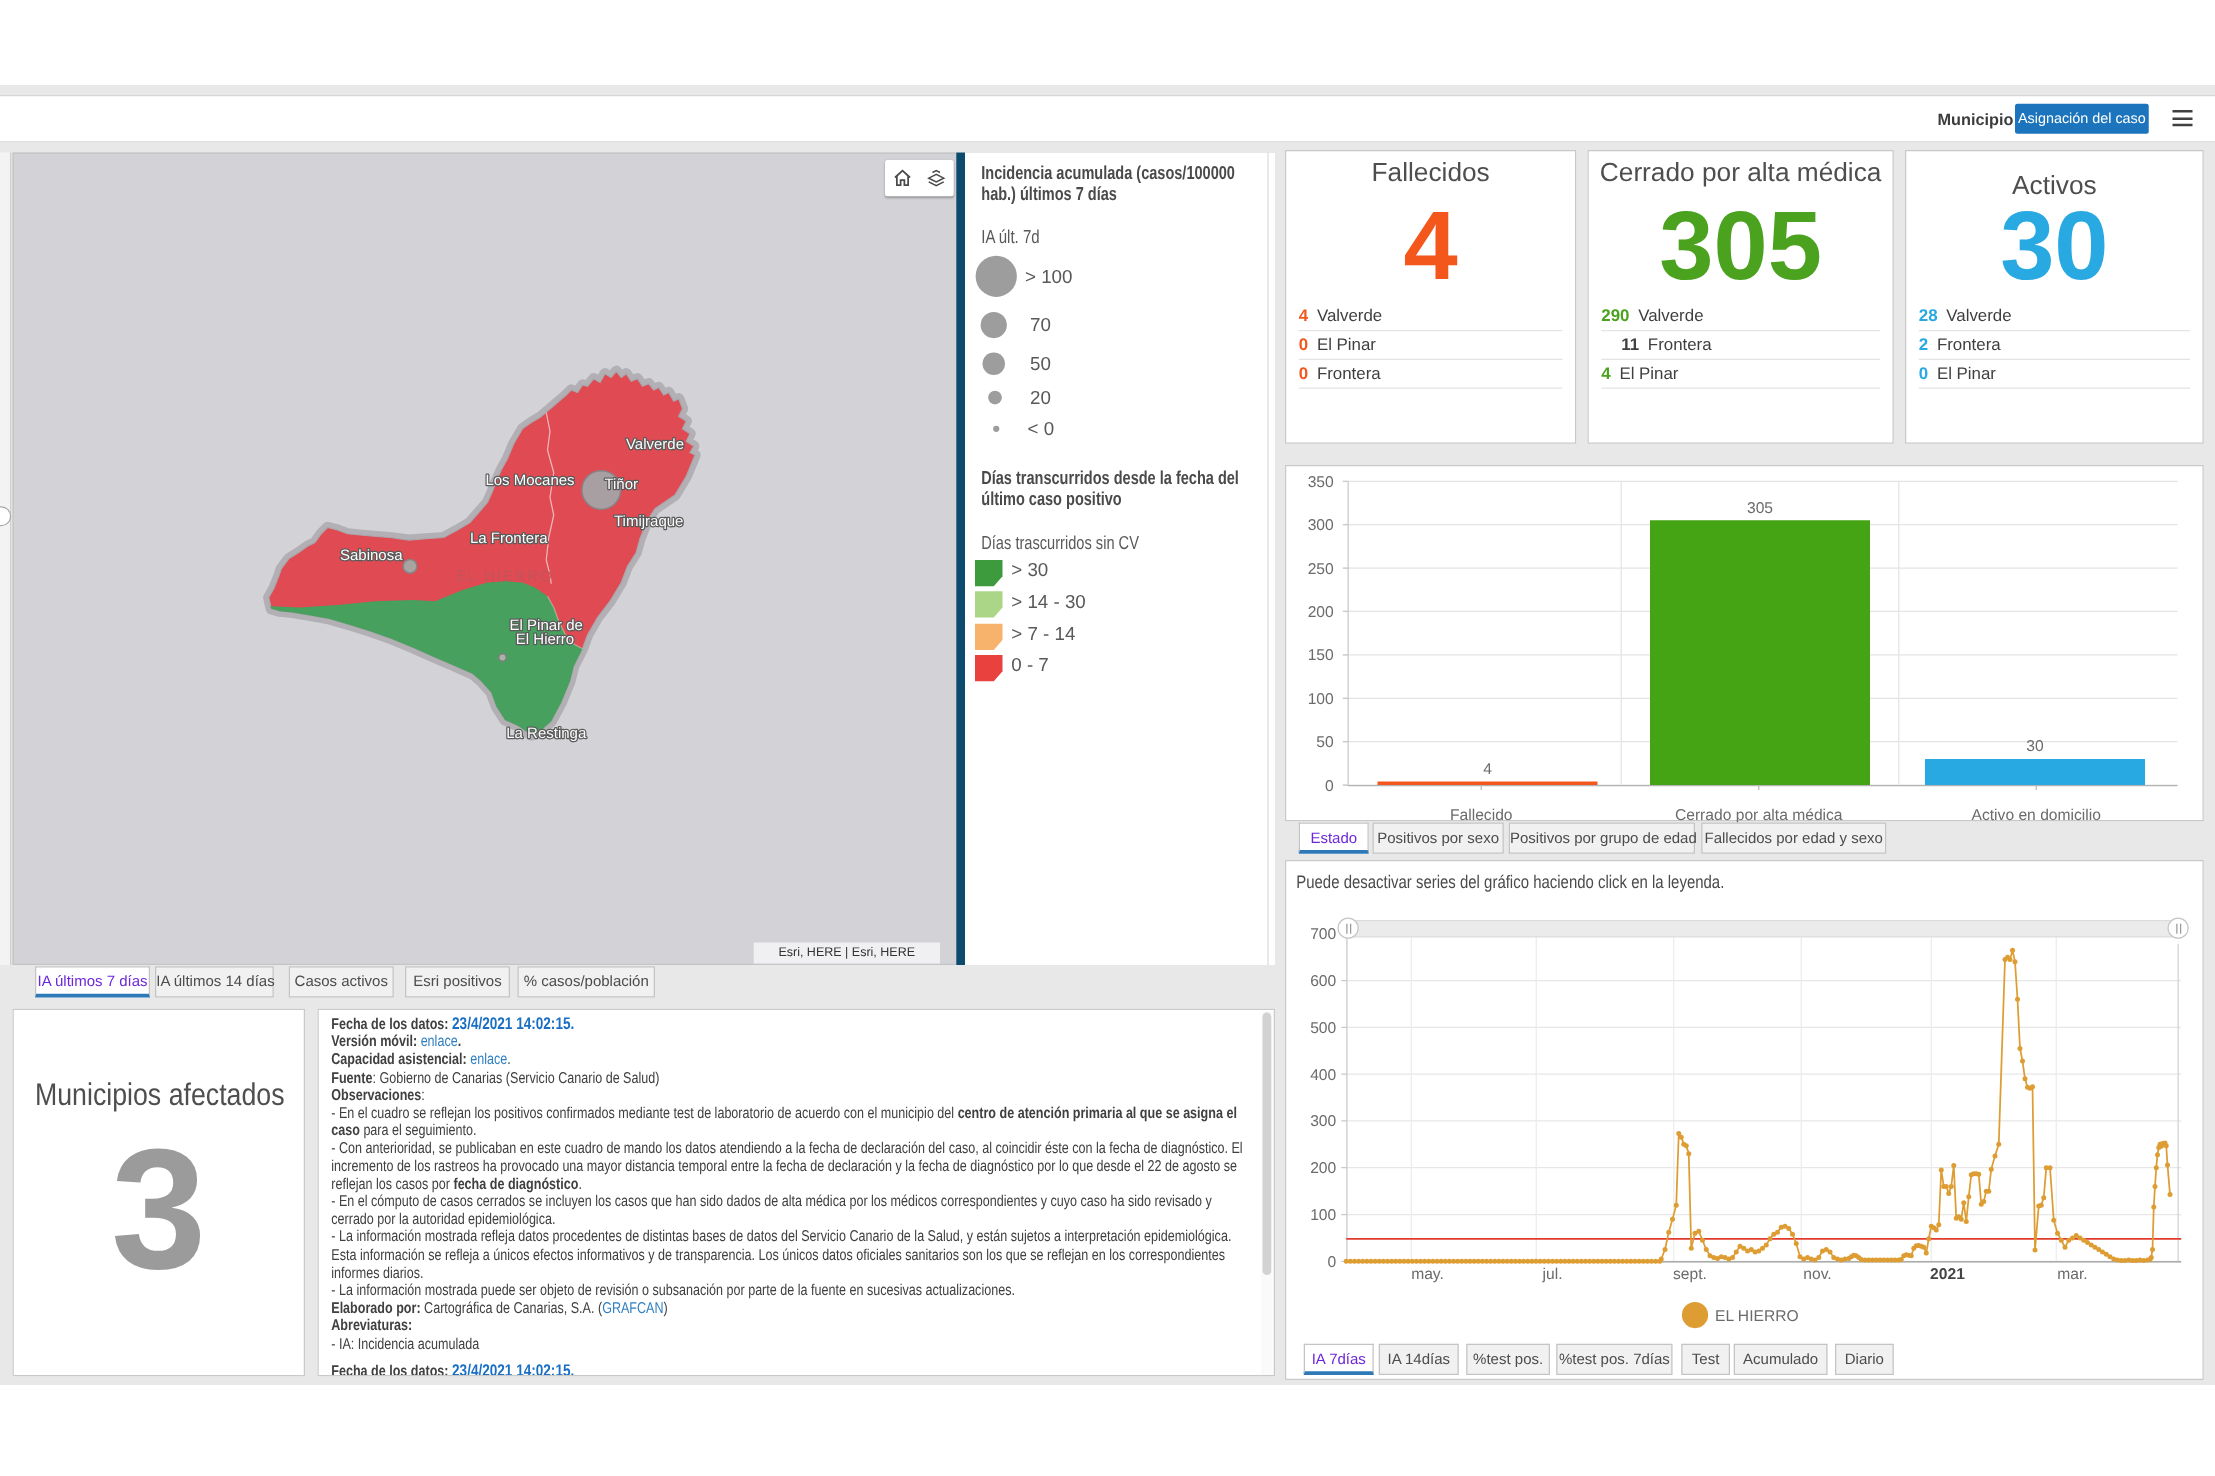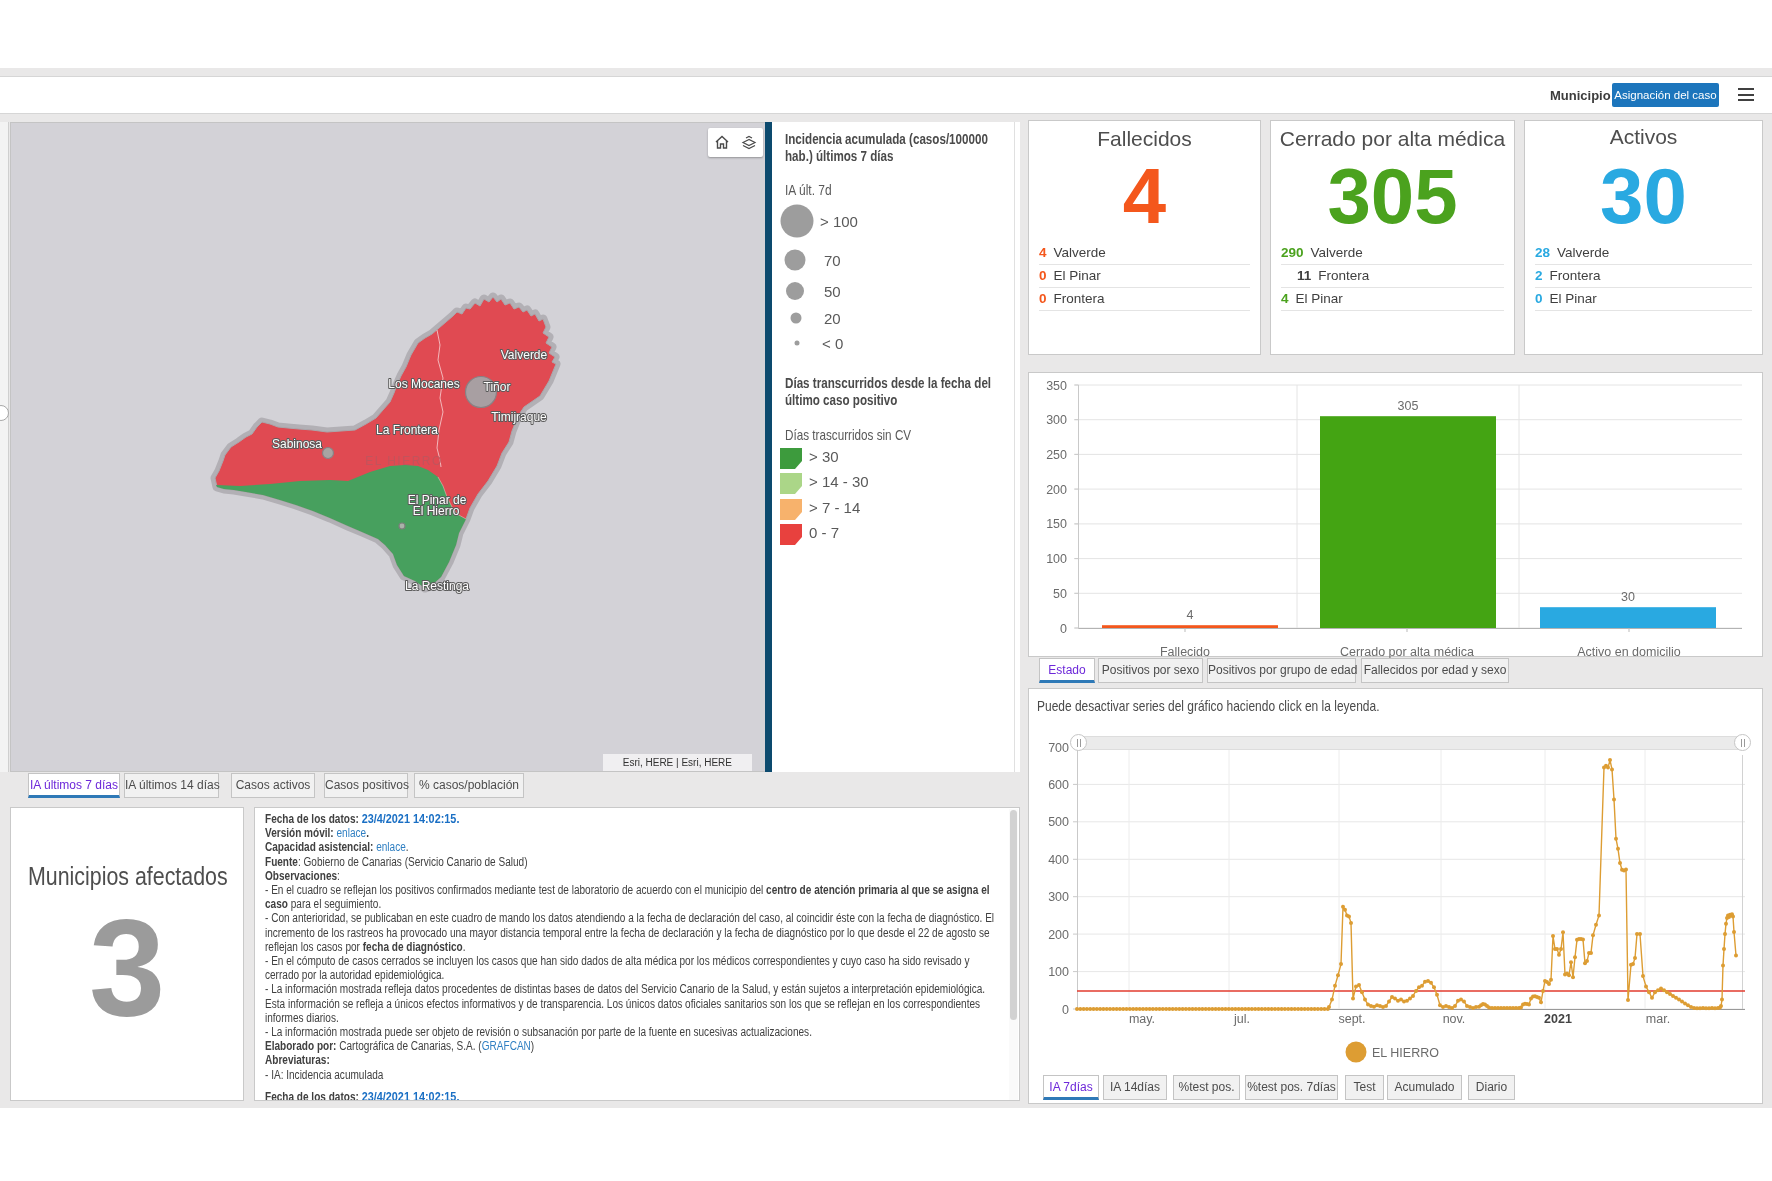--- a/index.html
+++ b/index.html
@@ -86,21 +86,21 @@
     <div style="position:absolute;left:37px;top:326px;font-size:15px;color:#595959;">&gt; 30</div>
     <div style="position:absolute;left:37px;top:351px;font-size:15px;color:#595959;">&gt; 14 - 30</div>
     <div style="position:absolute;left:37px;top:377px;font-size:15px;color:#595959;">&gt; 7 - 14</div>
     <div style="position:absolute;left:37px;top:402px;font-size:15px;color:#595959;">0 - 7</div>
   </div>
   <div class="abs" style="left:1014px;top:122px;width:6px;height:650px;background:#fff;border-left:1px solid #e0e0e0;"></div>
 
   <div class="tab active" style="left:28px;top:773px;width:92px;">IA últimos 7 días</div>
   <div class="tab" style="left:124px;top:773px;width:95px;">IA últimos 14 días</div>
   <div class="tab" style="left:231px;top:773px;width:84px;">Casos activos</div>
-  <div class="tab" style="left:324px;top:773px;width:84px;">Casos positivos</div>
+  <div class="tab" style="left:324px;top:773px;width:84px;">Esri positivos</div>
   <div class="tab" style="left:414px;top:773px;width:110px;">% casos/población</div>
 
   <div class="card" id="municipios" style="left:10px;top:807px;width:234px;height:294px;">
     <div class="abs" style="left:17px;top:54px;font-size:25px;color:#4e4e4e;white-space:nowrap;transform:scaleX(0.855);transform-origin:0 50%;">Municipios afectados</div>
     <div class="abs" style="top:160px;width:100%;text-align:center;font-size:137px;font-weight:bold;color:#9b9b9b;line-height:0;">3</div>
   </div>
   <div class="card" id="textcard" style="left:254px;top:807px;width:766px;height:294px;overflow:hidden;">
     <div style="position:absolute;left:10px;top:4px;width:908px;font-size:12.5px;line-height:14.2px;color:#404040;transform:scaleX(0.804);transform-origin:0 0;">
       <div><b>Fecha de los datos:</b>  <span style="color:#1a6fc4;font-weight:bold;font-size:13.5px;">23/4/2021 14:02:15.</span></div>
       <div><b>Versión móvil:</b>  <span style="color:#2f7fc2;">enlace</span><b>.</b></div>
@@ -131,21 +131,21 @@
     <div class="row" style="top:167px;"><b style="color:#f4571c;">0</b>Frontera</div>
   </div>
   <div class="card" id="c2" style="left:1270px;top:120px;width:245px;height:235px;">
     <div class="ctitle" style="top:6px;">Cerrado por alta médica</div>
     <div class="num" style="top:75px;font-size:78px;color:#4ba21e;line-height:0;">305</div>
     <div class="row" style="top:121px;"><b style="color:#4ba21e;">290</b>Valverde</div>
     <div class="row" style="top:144px;"><b style="color:#404040;margin-left:16px;">11</b>Frontera</div>
     <div class="row" style="top:167px;"><b style="color:#4ba21e;">4</b>El Pinar</div>
   </div>
   <div class="card" id="c3" style="left:1524px;top:120px;width:239px;height:235px;">
-    <div class="ctitle" style="top:4px;">Activos</div>
+    <div class="ctitle" style="top:16px;">Activos</div>
     <div class="num" style="top:75px;font-size:78px;color:#29a9e1;line-height:0;">30</div>
     <div class="row" style="top:121px;"><b style="color:#29a9e1;">28</b>Valverde</div>
     <div class="row" style="top:144px;"><b style="color:#29a9e1;">2</b>Frontera</div>
     <div class="row" style="top:167px;"><b style="color:#29a9e1;">0</b>El Pinar</div>
   </div>
 
   <div class="card" id="barpanel" style="left:1028px;top:372px;width:735px;height:285px;">
     <svg width="735" height="285" viewBox="0 0 735 285" style="position:absolute;left:0;top:0;">
     <line x1="45" y1="255.0" x2="713" y2="255.0" stroke="#e4e4e4" stroke-width="1"></line>
     <text x="38" y="259.5" text-anchor="end" font-size="12.5" fill="#6b6b6b">0</text>

